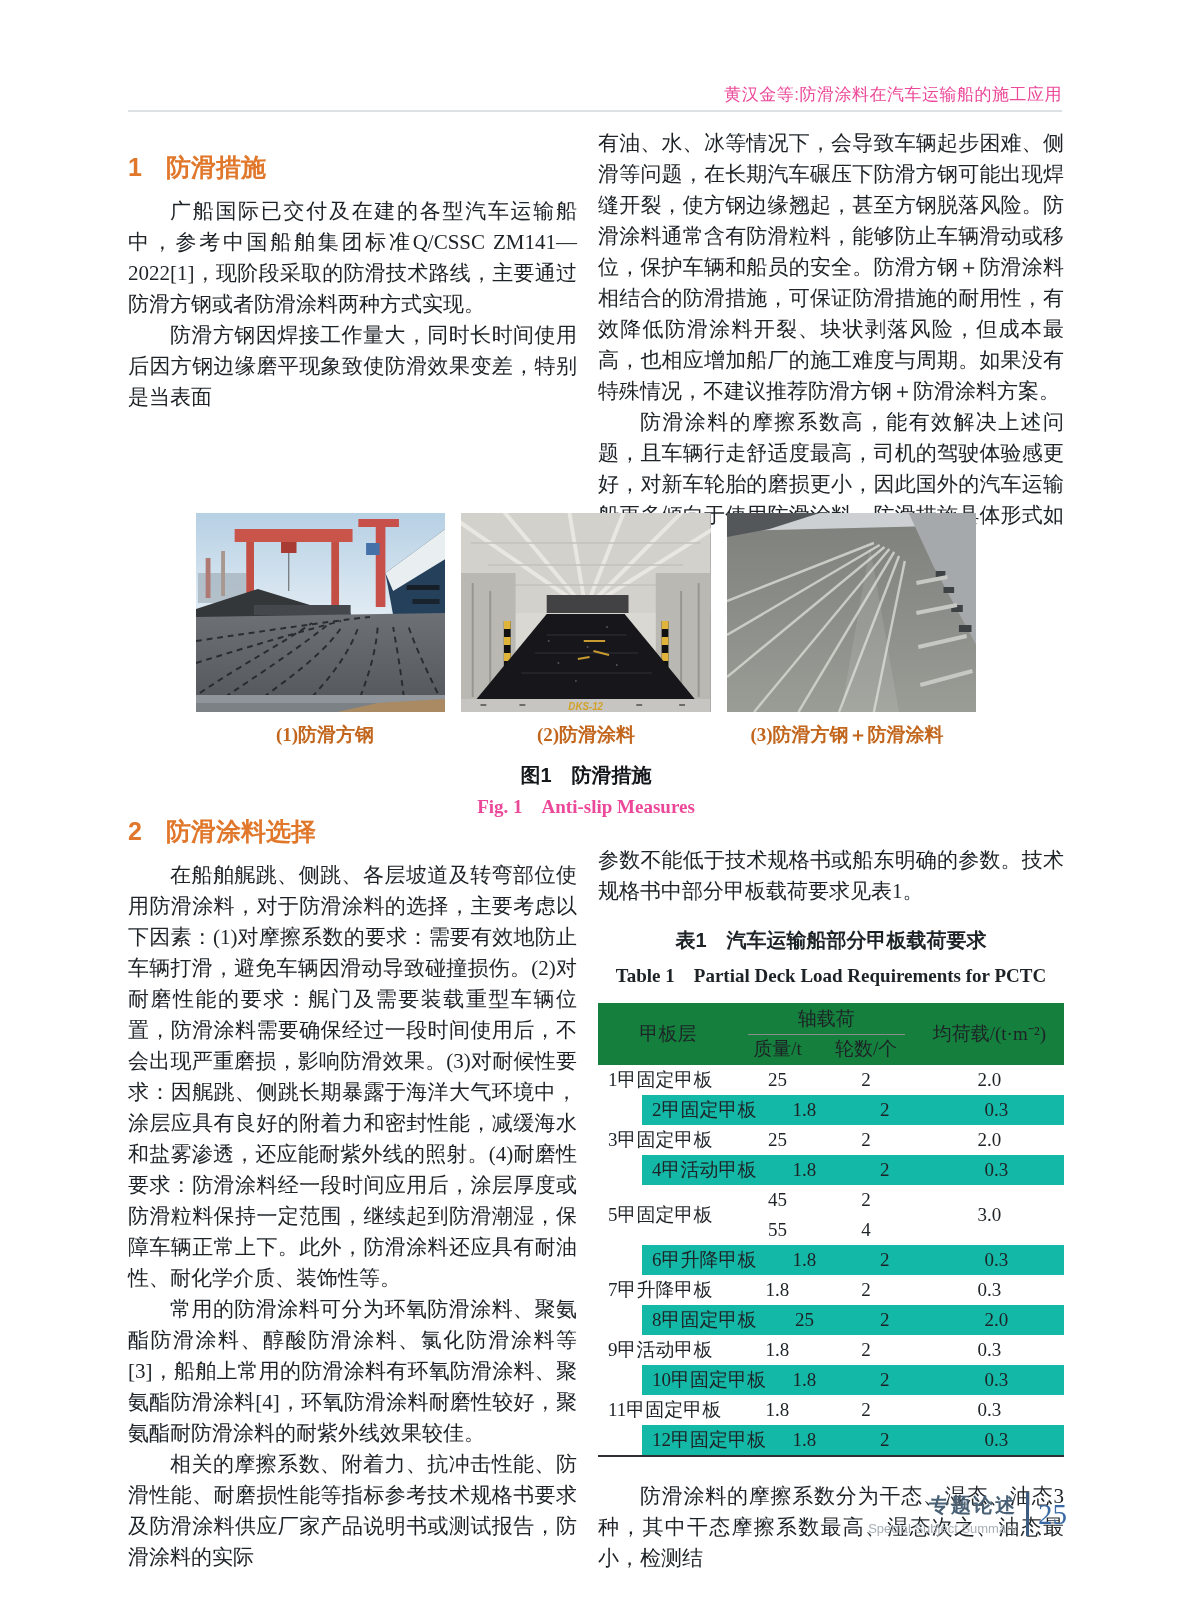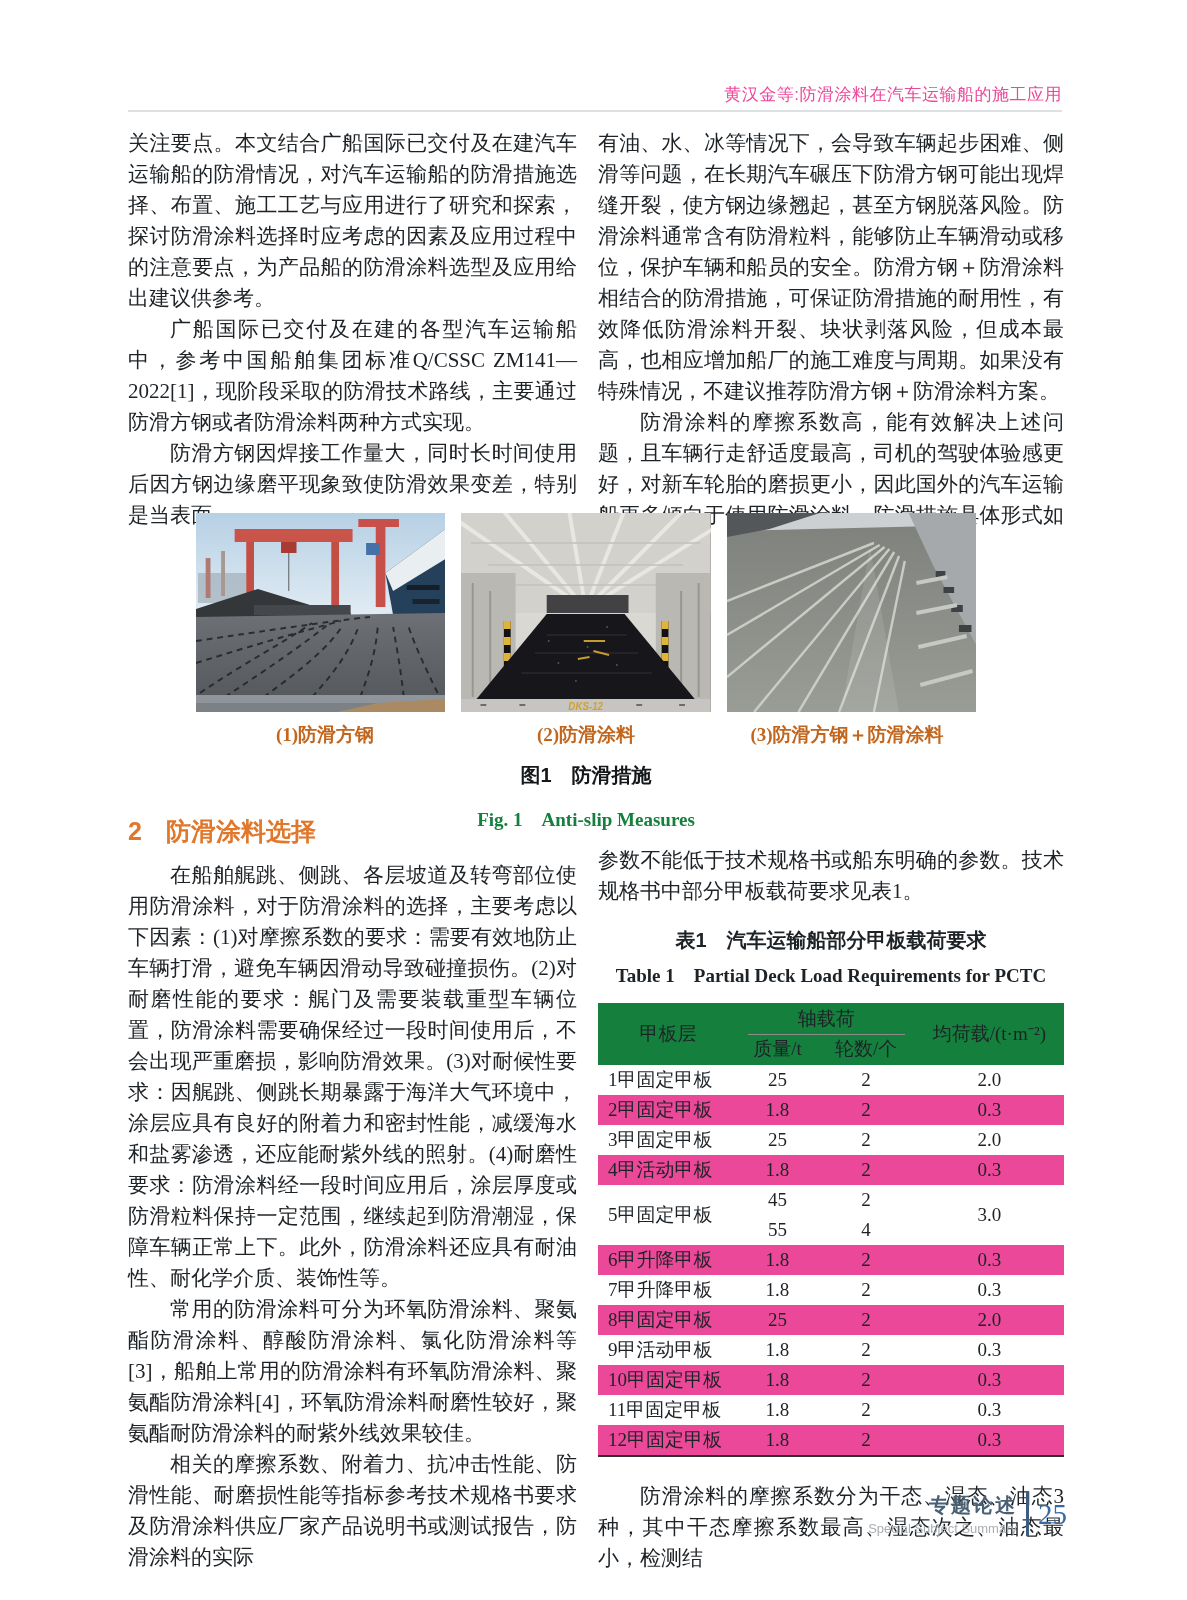--- a/index.html
+++ b/index.html
@@ -28,35 +28,35 @@
   .sec-head .sec-num { margin-right:24px; }
 
   
   .figure { position:absolute; left:196px; top:513px; width:780px; }
   .photos { display:flex; gap:16px; }
   .photo { width:258px; height:199px; overflow:hidden; background:#888; position:relative; }
   .photo svg { display:block; width:100%; height:100%; }
   .captions { display:flex; gap:3px; margin-top:10px; }
   .caption { width:258px; text-align:center; color:#c2661d; font-size:19px; font-weight:bold; }
   .fig-label-zh { text-align:center; margin-top:14px; font-family:"Liberation Sans",sans-serif; font-weight:bold; font-size:20px; color:#15181b; }
-  .fig-label-en { text-align:center; margin-top:18px; font-family:"Liberation Serif",serif; font-weight:bold; font-size:19px; color:#15803d; }
+  .fig-label-en { text-align:center; margin-top:5px; font-family:"Liberation Serif",serif; font-weight:bold; font-size:19px; color:#ec4899; }
 
   
   .tbl-title-zh { text-align:center; font-family:"Liberation Sans",sans-serif; font-weight:bold; font-size:20px; margin-top:18px; }
   .tbl-title-en { text-align:center; font-family:"Liberation Serif",serif; font-weight:bold; font-size:19px; margin-top:4px; }
   .tbl { margin-top:12px; font-size:19px; line-height:1.2; }
   .thead { display:grid; grid-template-columns:30% 38% 32%; background:#15803d; min-height:62px; align-items:center; }
   .th-deck, .th-load { text-align:center; }
   .axle-group { text-align:center; }
   .axle-title { padding:4px 0 3px; }
   .axle-rule { border-top:1px solid #8d8d8d; margin:0 10px; }
   .axle-sub { display:grid; grid-template-columns:45% 55%; padding:3px 0 4px; }
   .tbl-body { border-bottom:2px solid #2c3034; }
   .trow { display:grid; grid-template-columns:30% 17% 21% 32%; align-items:center; height:30px; }
-  .trow.shaded, .trow5.shaded { background:#ec4899; }
+  .trow.shaded, .trow5.shaded { background:#14b8a6;margin-left:44px; }
   .cell-deck { padding-left:10px; text-align:left; }
   .cell-num { text-align:center; }
   .trow5 { display:grid; grid-template-columns:30% 17% 21% 32%; align-items:center; height:60px; }
   .sub-stack { display:flex; flex-direction:column; justify-content:space-around; height:100%; text-align:center; }
   .sub-stack div { height:30px; line-height:30px; }
 
   
   .footer { position:absolute; top:1492px; right:120px; display:flex; align-items:center; gap:9px; }
   .footer-text { text-align:right; }
   .footer-zh { font-family:"Liberation Sans",sans-serif; font-weight:bold; font-size:20px; color:#4a6175; letter-spacing:2px; }
@@ -66,21 +66,23 @@
 </style>
 </head>
 <body>
 
 <div class="page">
 
   <div class="running-head">黄汉金等:防滑涂料在汽车运输船的施工应用</div>
   <div class="head-rule"></div>
 
   <div class="col" style="left:128px; top:128px; width:449px;">
-    <p>关注要点。本文结合广船国际已交付及在建汽车运输船的防滑情况，对汽车运输船的防滑措施选择、布置、施工工艺与应用进行了研究和探索，探讨防滑涂料选择时应考虑的因素及应用过程中的注意要点，为产品船的防滑涂料选型及应用给出建议供参考。</p>
+    <h2 class="sec-head" style="margin-top:22px;">
+      <span class="sec-num">1</span><span>防滑措施</span>
+    </h2>
     <p class="indent">广船国际已交付及在建的各型汽车运输船中，参考中国船舶集团标准Q/CSSC ZM141—2022[1]，现阶段采取的防滑技术路线，主要通过防滑方钢或者防滑涂料两种方式实现。</p>
     <p class="indent">防滑方钢因焊接工作量大，同时长时间使用后因方钢边缘磨平现象致使防滑效果变差，特别是当表面</p>
   </div>
 
   <div class="col" style="left:598px; top:128px; width:466px;">
     <p>有油、水、冰等情况下，会导致车辆起步困难、侧滑等问题，在长期汽车碾压下防滑方钢可能出现焊缝开裂，使方钢边缘翘起，甚至方钢脱落风险。防滑涂料通常含有防滑粒料，能够防止车辆滑动或移位，保护车辆和船员的安全。防滑方钢＋防滑涂料相结合的防滑措施，可保证防滑措施的耐用性，有效降低防滑涂料开裂、块状剥落风险，但成本最高，也相应增加船厂的施工难度与周期。如果没有特殊情况，不建议推荐防滑方钢＋防滑涂料方案。</p>
     <p class="indent">防滑涂料的摩擦系数高，能有效解决上述问题，且车辆行走舒适度最高，司机的驾驶体验感更好，对新车轮胎的磨损更小，因此国外的汽车运输船更多倾向于使用防滑涂料。防滑措施具体形式如图1所示。</p>
   </div>
 
   <div class="figure">

